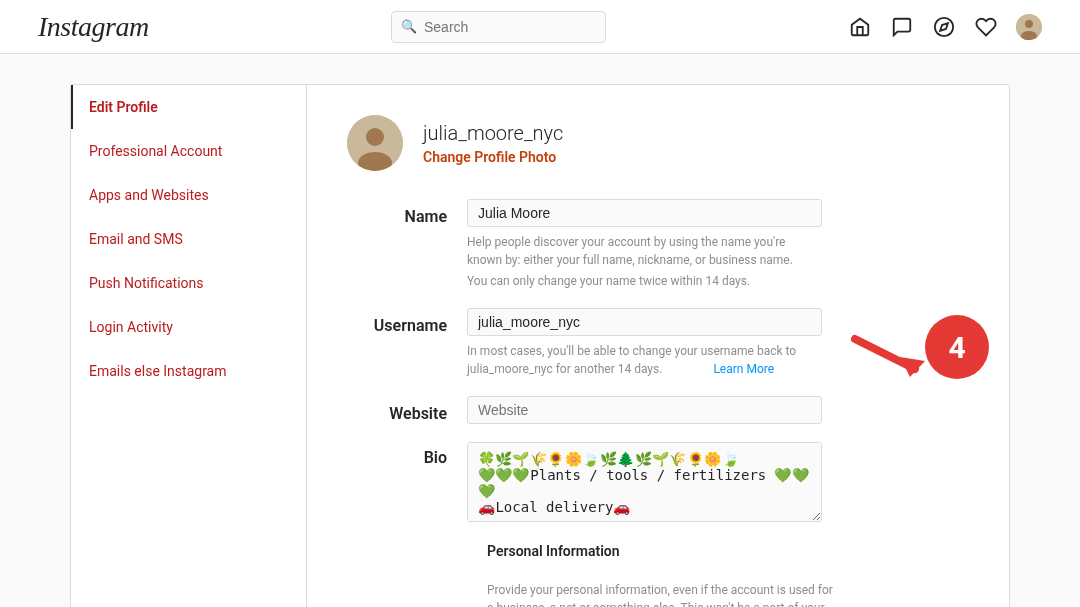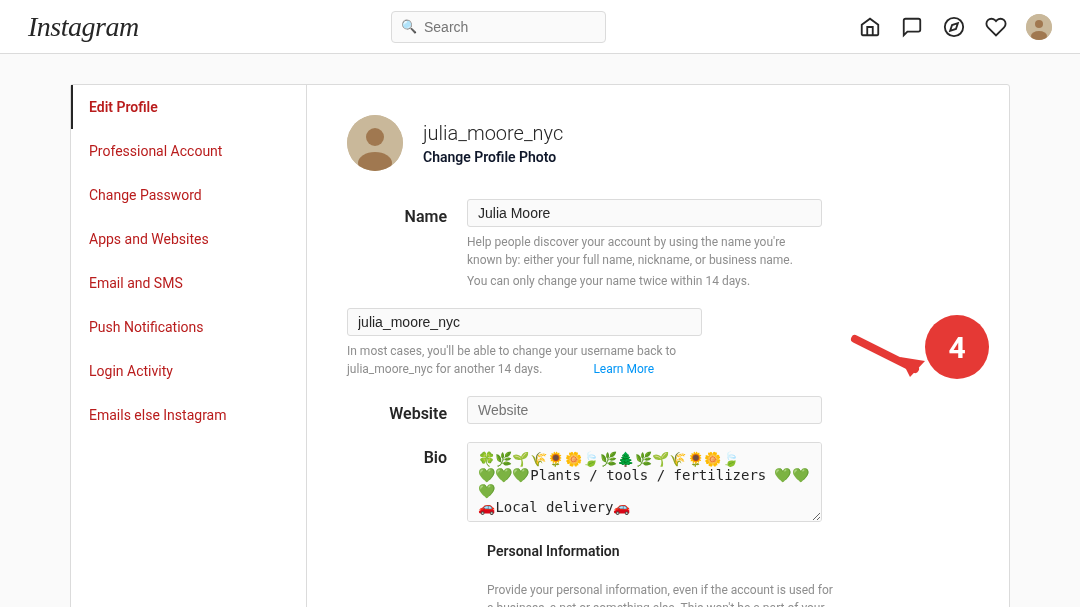--- a/index.html
+++ b/index.html
@@ -6,21 +6,21 @@
     body { font-family: -apple-system, BlinkMacSystemFont, 'Segoe UI', Roboto, Helvetica, Arial, sans-serif; background: #fafafa; color: #262626; font-size: 14px; }
 
     
     .header {
       background: #fff;
       border-bottom: 1px solid #dbdbdb;
       height: 54px;
       display: flex;
       align-items: center;
       justify-content: space-between;
-      padding: 0 28px;
+      padding: 0 38px;
       position: fixed;
       top: 0; left: 0; right: 0;
       z-index: 100;
     }
     .header-logo {
       font-family: 'Billabong', Georgia, serif;
       font-size: 28px;
       font-weight: 400;
       font-style: italic;
       color: #262626;
@@ -130,21 +130,21 @@
       border-radius: 50%;
       background: #c9b89a;
       display: flex;
       align-items: center;
       justify-content: center;
       overflow: hidden;
       flex-shrink: 0;
     }
     .profile-avatar svg { width: 56px; height: 56px; }
     .profile-name { font-size: 20px; font-weight: 300; color: #262626; }
-    .change-photo-link { color: #0f172a; font-size: 14px; font-weight: 600; cursor: pointer; margin-top: 4px; }
+    .change-photo-link { color: #c2410c; font-size: 14px; font-weight: 600; cursor: pointer; margin-top: 4px; }
 
     
     .form-row {
       display: flex;
       margin-bottom: 18px;
       align-items: flex-start;
     }
     .form-label {
       width: 120px;
       text-align: right;
@@ -283,21 +283,20 @@
     </div>
   </div>
 </header>
 
 <div class="main-container">
   <div class="settings-wrapper">
 
     <nav class="sidebar">
       <a class="sidebar-item active">Edit Profile</a>
       <a class="sidebar-item">Professional Account</a>
-      <a class="sidebar-item">Change Password</a>
       <a class="sidebar-item">Apps and Websites</a>
       <a class="sidebar-item">Email and SMS</a>
       <a class="sidebar-item">Push Notifications</a>
       <a class="sidebar-item">Login Activity</a>
       <a class="sidebar-item">Emails else Instagram</a>
     </nav>
 
     <div class="content content-relative">
 
       <div class="profile-header">
@@ -317,20 +316,21 @@
       <div class="form-row">
         <label class="form-label">Name</label>
         <div class="form-field-wrap">
           <input type="text" class="form-input" value="Julia Moore" style="">
           <div class="form-hint">Help people discover your account by using the name you're known by: either your full name, nickname, or business name.</div>
           <div class="form-hint" style="margin-top:3px;">You can only change your name twice within 14 days.</div>
         </div>
       </div>
 
       <div class="form-row">
+        <label class="form-label">Username</label>
         <div class="form-field-wrap">
           <input type="text" class="form-input" value="julia_moore_nyc" style="">
           <div class="form-hint">
             <span>In most cases, you'll be able to change your username back to julia_moore_nyc for another 14 days.</span>
             <a>Learn More</a>
           </div>
         </div>
       </div>
 
       <div class="form-row">

